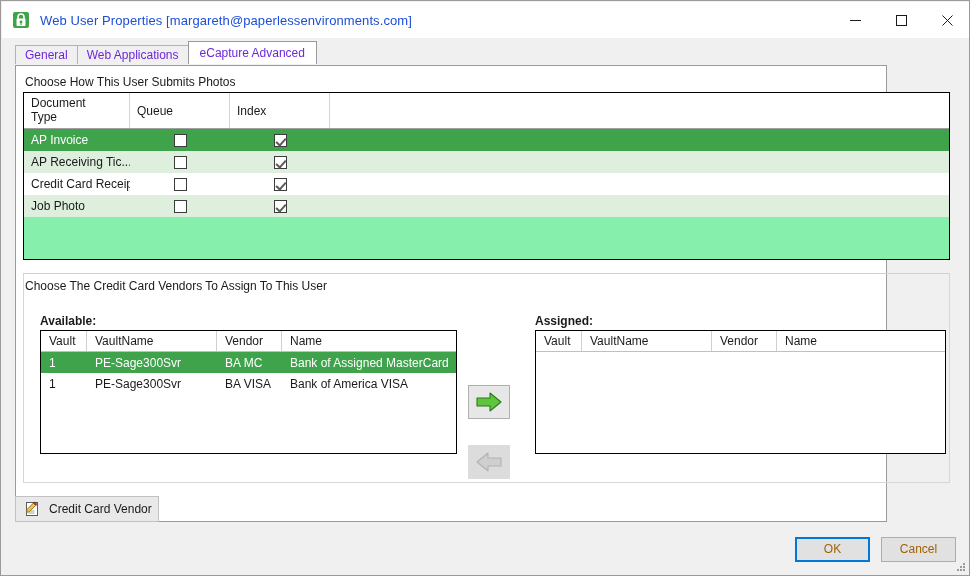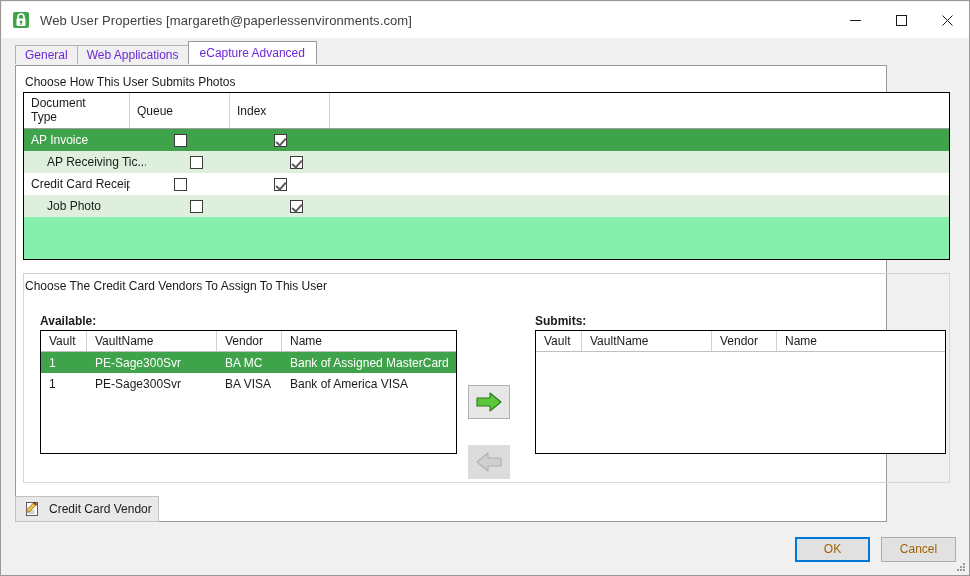--- a/index.html
+++ b/index.html
@@ -37,21 +37,21 @@
   }
   .title-icon {
     width: 20px; height: 20px;
     margin-left: 9px;
     margin-right: 9px;
     position: relative;
     flex: 0 0 auto;
   }
   .title-text {
     font-size: 13px;
-    color: #404040;
+    color: #1d4ed8;
     letter-spacing: 0.1px;
     white-space: nowrap;
   }
   .title-buttons {
     margin-left: auto;
     display: flex;
     height: 36px;
   }
   .tb-btn {
     width: 46px;
@@ -150,21 +150,21 @@
   .dg-h.c1 { width: 100px; align-items: center; padding-top:0; }
   .dg-h.c2 { width: 100px; align-items: center; padding-top:0; }
   .dg-h.c3 { flex: 1 1 auto; border-right: none; }
 
   .dg-row {
     display: flex;
     height: 22px;
     align-items: center;
     box-sizing: border-box;
   }
-  .dg-row.alt { background: #def0dd; padding-left: 16px; }
+  .dg-row.alt { background: #def0dd; }
   .dg-row.plain { background: #ffffff; }
   .dg-row.selected { background: #3fa34b; }
   .dg-row.selected .dg-c { color: #ffffff; }
   .dg-c {
     box-sizing: border-box;
     font-size: 12px;
     color: #1a1a1a;
     padding-left: 7px;
     white-space: nowrap;
     overflow: hidden;
@@ -476,21 +476,21 @@
       <svg width="26" height="22" viewBox="0 0 26 22">
         <path d="M1 7 L14 7 L14 2 L25 11 L14 20 L14 15 L1 15 Z" fill="#5ec63c" stroke="#2a7a1a" stroke-width="1.1" stroke-linejoin="round"></path>
       </svg>
     </button>
     <button class="arrowbtn disabled" style="left:452px; top:379px;">
       <svg width="26" height="22" viewBox="0 0 26 22">
         <path d="M25 7 L12 7 L12 2 L1 11 L12 20 L12 15 L25 15 Z" fill="#cfcfcf" stroke="#b2b2b2" stroke-width="1.1" stroke-linejoin="round"></path>
       </svg>
     </button>
 
-    <div class="section-label" style="left:519px; top:248px; font-weight:bold;">Submits:</div>
+    <div class="section-label" style="left:519px; top:248px; font-weight:bold;">Assigned:</div>
 
     <div class="listbox as" style="left:519px; top:264px; width:411px; height:124px;">
       <div class="lb-head">
         <div class="lb-h w0">Vault</div>
         <div class="lb-h w1">VaultName</div>
         <div class="lb-h w2">Vendor</div>
         <div class="lb-h w3">Name</div>
       </div>
     </div>
 

